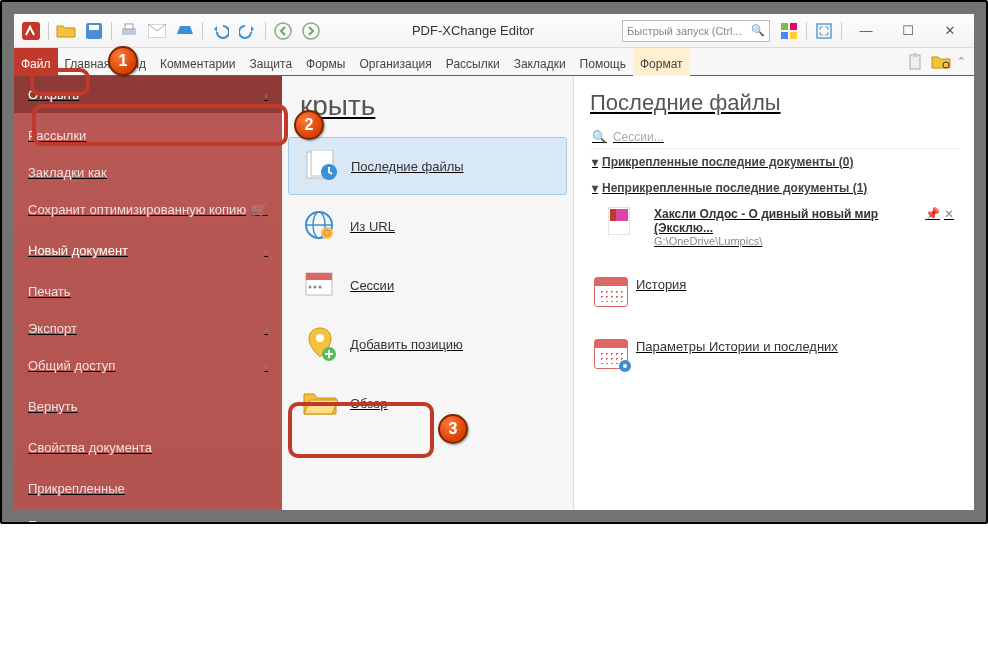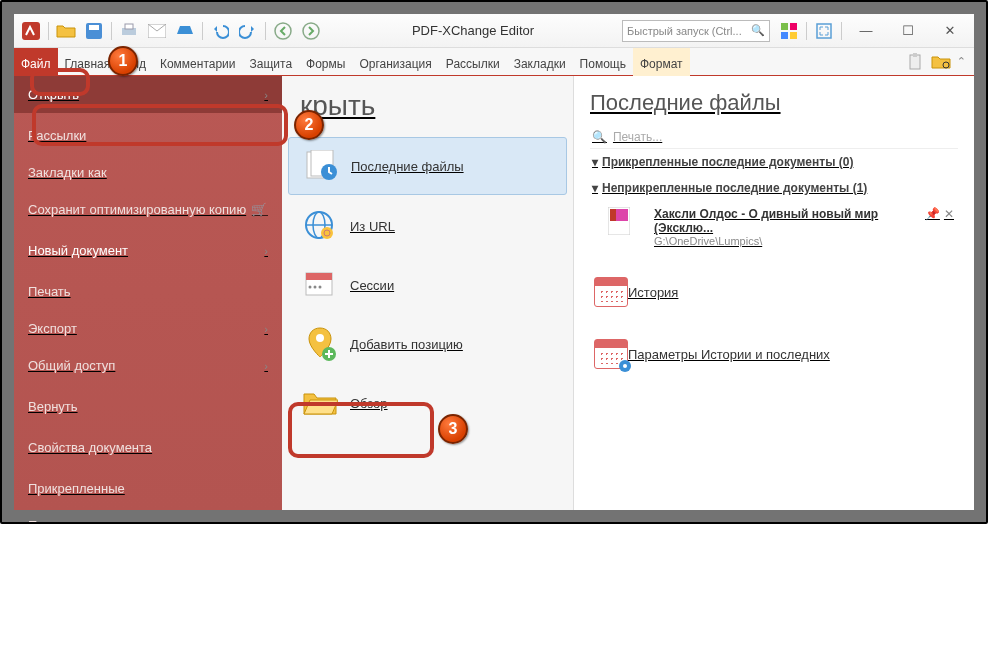--- a/index.html
+++ b/index.html
@@ -45,21 +45,21 @@
 
 
 .rightp { flex: 1; background: #fff; padding: 14px 16px; font-size: 12px; color: #333; }
 .rp-title { font-size: 22px; font-weight: 300; color: #555; margin-bottom: 10px; }
 .rp-search { display: flex; align-items: center; gap: 6px; color: #aaa; font-size: 12px; padding: 4px 2px; border-bottom: 1px solid #eee; }
 .rp-group { padding: 6px 2px; font-weight: 600; color: #444; font-size: 12px; display: flex; align-items: center; gap: 4px; }
 .rp-file { display: flex; gap: 24px; padding: 6px 4px 6px 18px; align-items: flex-start; }
 .rp-file-name { font-weight: 600; font-size: 12px; }
 .rp-file-path { color: #888; font-size: 11px; }
 .rp-file-actions { margin-left: auto; display: flex; gap: 4px; color: #888; }
-.rp-action { display: flex; align-items: center; gap: 0; padding: 8px 4px; margin-top: 16px; font-size: 13px; }
+.rp-action { display: flex; align-items: flex-start; gap: 8px; padding: 8px 4px; margin-top: 16px; font-size: 13px; }
 .cal-ic { width: 34px; height: 30px; border: 1px solid #d66; border-radius: 3px; background: #fff; position: relative; }
 .cal-ic::before { content:""; position:absolute; top:0;left:0;right:0;height:8px;background:#d66;}
 .cal-dots { position:absolute; top:11px; left:4px; right:4px; bottom:4px; background-image: radial-gradient(#d66 1px, transparent 1px); background-size: 5px 5px; }
 
 
 .callout { position: absolute; border: 4px solid #c0392b; border-radius: 10px; pointer-events: none; z-index: 50; }
 .marker { position: absolute; width: 30px; height: 30px; border-radius: 50%; background: radial-gradient(circle at 35% 30%, #ff7a3d, #d84000 70%); border: 2px solid #7a2400; color: #fff; font-weight: 700; font-size: 16px; display: flex; align-items: center; justify-content: center; z-index: 60; box-shadow: 1px 1px 2px rgba(0,0,0,.4); }
 
 svg { display: block; }
 </style>
@@ -285,21 +285,21 @@
               </svg>
             </div>
       <span>Обзор</span>
     </div>
   </div>
 
   <div class="rightp">
     <div class="rp-title">Последние файлы</div>
     <div class="rp-search">
             <span>🔍</span>
-            <span>Печать...</span>
+            <span>Сессии...</span>
           </div>
     <div class="rp-group">
             <span>▾</span>
             <span>Прикрепленные последние документы (0)</span>
           </div>
     <div class="rp-group">
             <span>▾</span>
             <span>Неприкрепленные последние документы (1)</span>
           </div>
     <div class="rp-file">

